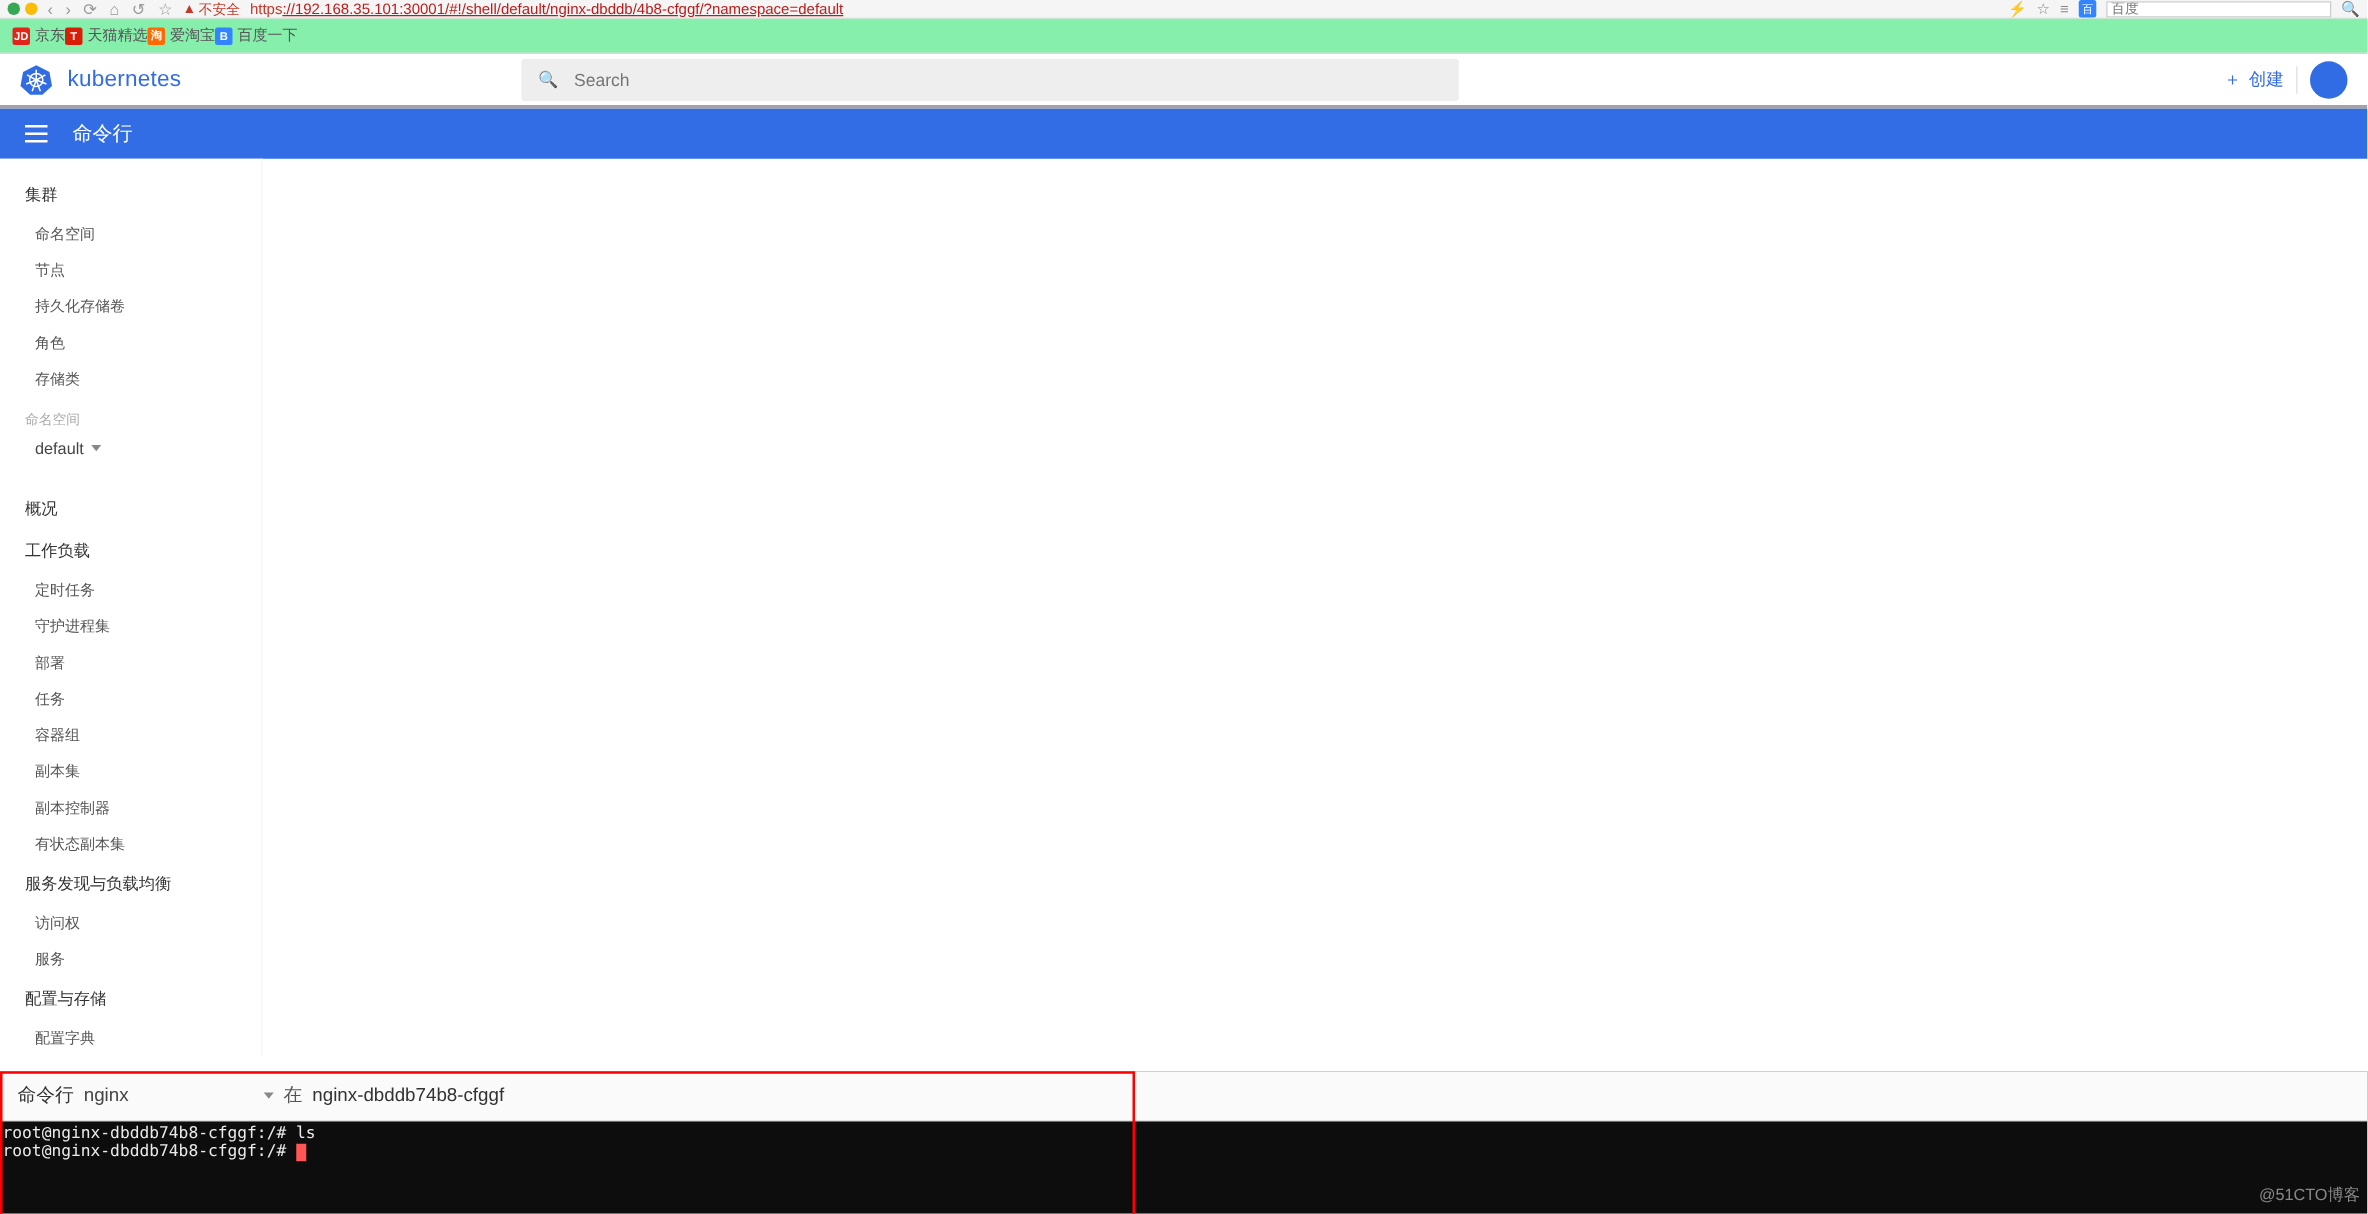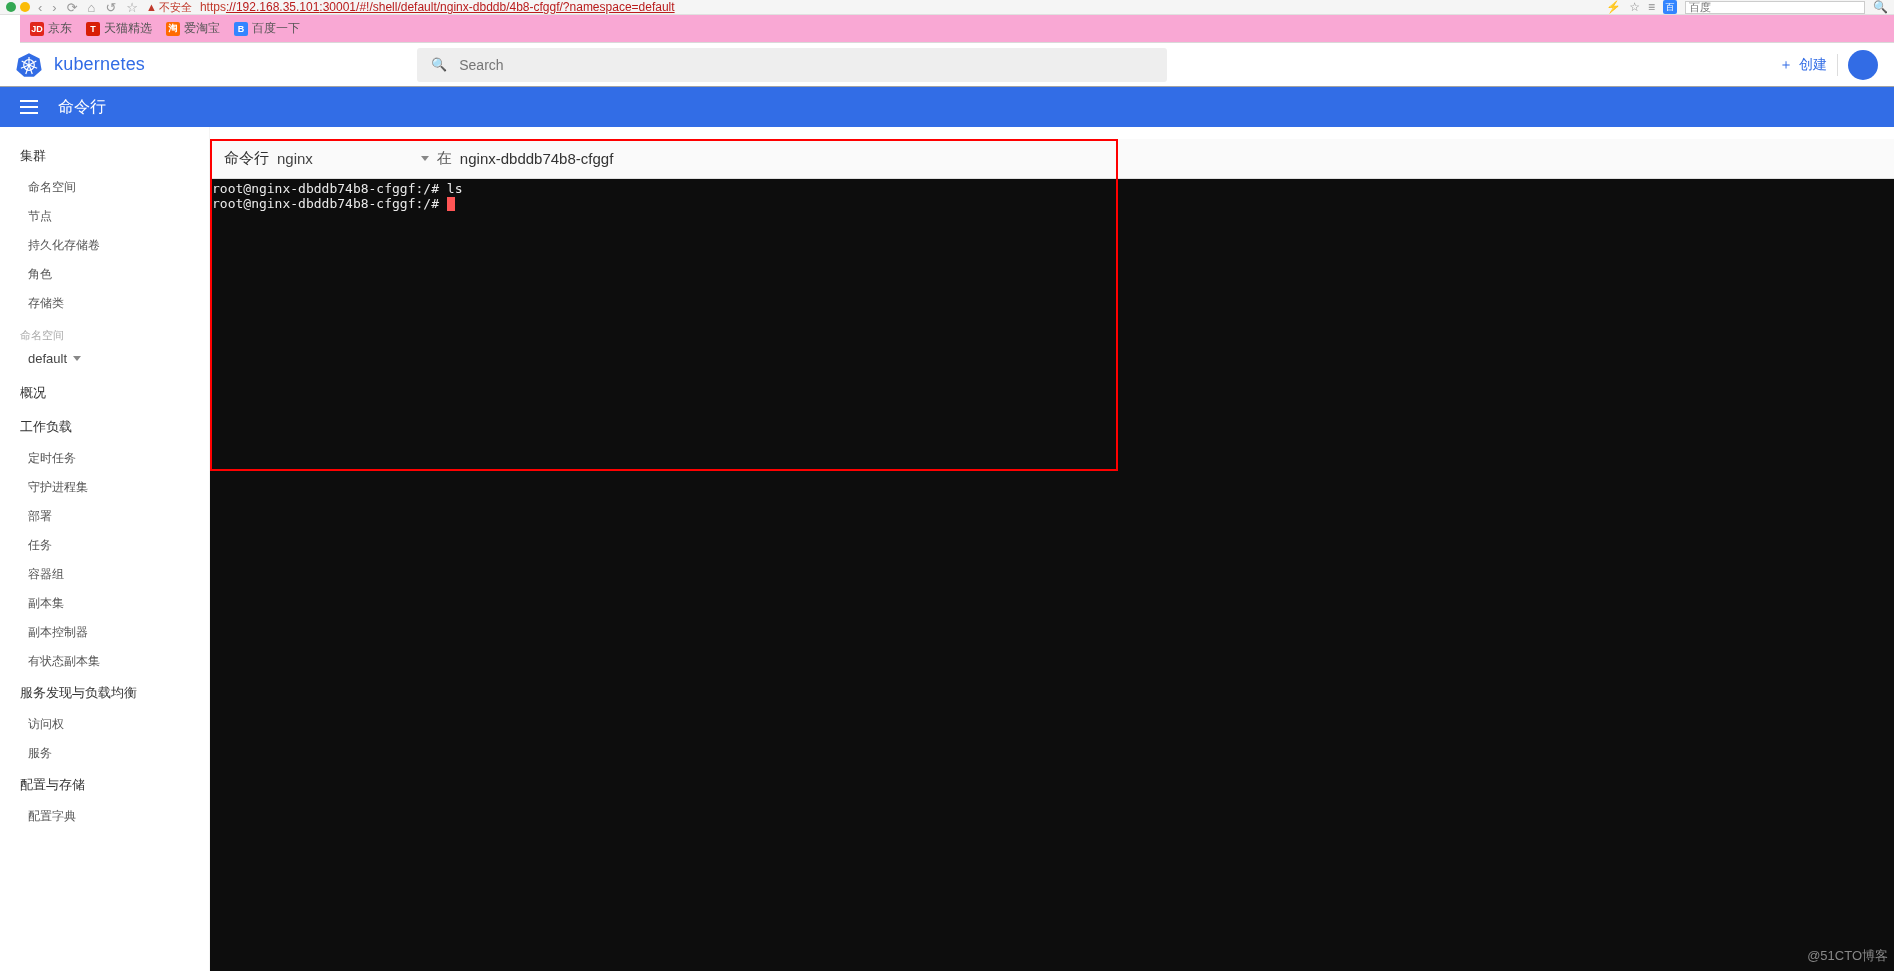--- a/index.html
+++ b/index.html
@@ -14,51 +14,51 @@
   .nav-icons { display: flex; gap: 10px; color: #999; font-size: 13px; }
   .nav-icons span { cursor: pointer; }
   .warn { color: #c0392b; display: flex; align-items: center; gap: 2px; font-size: 11px; }
   .url { color: #444; font-size: 12px; }
   .url .red { color: #c0392b; }
   .url .grey { color: #b91c1c; text-decoration: underline; }
   .right-browser { margin-left: auto; display: flex; gap: 8px; align-items: center; color: #888; font-size: 12px; }
   .baidu-input { width: 180px; height: 13px; border: 1px solid #ccc; font-size: 11px; padding: 0 3px; color: #888; }
 
   
-  .bookmarks-bar { height: 28px; background: #f9a8d4; border-bottom: 1px solid #d9d9d9; display: flex; align-items: center; gap: 14px; padding: 0 10px; font-size: 12px; color: #555; margin-left: 20px;}
+  .bookmarks-bar { height: 28px; background: #86efac; border-bottom: 1px solid #d9d9d9; display: flex; align-items: center; gap: 0; padding: 0 10px; font-size: 12px; color: #555;}
   .bm { display: flex; align-items: center; gap: 4px; cursor: pointer; }
   .bm-icon { width: 14px; height: 14px; border-radius: 2px; display: inline-flex; align-items: center; justify-content: center; font-size: 9px; color: #fff; font-weight: bold; }
   .bm-icon.jd { background: #e1251b; }
   .bm-icon.tm { background: #d81e06; }
   .bm-icon.at { background: #ff6a00; }
   .bm-icon.bd { background: #3385ff; }
 
   
-  .app-header { height: 44px; display: flex; align-items: center; padding: 0 16px; gap: 12px; border-bottom: 1px solid #a3a3a3; }
+  .app-header { height: 44px; display: flex; align-items: center; padding: 0 16px; gap: 12px; border-bottom: 3px solid #a3a3a3; }
   .k8s-logo { width: 26px; height: 26px; }
   .k8s-title { color: #326ce5; font-size: 18px; font-weight: 500; letter-spacing: 0.2px; }
   .search-wrap { flex: 0 0 auto; margin-left: 260px; width: 750px; height: 34px; background: #eee; border-radius: 3px; display: flex; align-items: center; padding: 0 14px; gap: 12px; color: #888; }
   .search-wrap input { border: none; background: transparent; outline: none; font-size: 14px; color: #0f766e; flex: 1; }
   .header-actions { margin-left: auto; display: flex; align-items: center; gap: 10px; color: #326ce5; font-size: 14px; }
   .create-btn { display: flex; align-items: center; gap: 6px; cursor: pointer; }
   .divider-v { width: 1px; height: 22px; background: #ddd; }
   .avatar { width: 30px; height: 30px; border-radius: 50%; background: #326ce5; }
 
   
   .blue-bar { height: 40px; background: #326de6; color: #fff; display: flex; align-items: center; gap: 20px; padding: 0 20px; font-size: 16px; }
   .menu-icon { width: 18px; height: 14px; display: flex; flex-direction: column; justify-content: space-between; cursor: pointer; }
   .menu-icon div { height: 2px; background: #fff; }
 
   
-  .main { display: flex; height: calc(100% - 15px - 28px - 44px - 40px); }
+  .main { display: flex; height: calc(100% - 15px - 28px - 44px - 40px); flex-direction: column; }
   .sidebar { width: 210px; background: #fff; padding: 12px 0 0 0; font-size: 13px; color: #333; overflow-y: auto; border-right: 1px solid #f5f5f5; }
   .sidebar .section { color: #333; font-weight: 400; padding: 8px 20px; font-size: 13px; }
   .sidebar .item { padding: 6px 28px; color: #555; cursor: pointer; font-size: 12px; }
   .sidebar .subhead { padding: 10px 20px 4px 20px; font-size: 11px; color: #aaa; }
-  .ns-select { margin: 4px 20px 10px 28px; display: flex; align-items: center; gap: 6px; color: #444; font-size: 13px; cursor: pointer; }
+  .ns-select { margin: 4px 20px 24px 28px; display: flex; align-items: center; gap: 6px; color: #444; font-size: 13px; cursor: pointer; }
 
   .content { flex: 1; background: #fff; position: relative; }
   .terminal-wrap { position: absolute; left: 0; top: 12px; right: 0; bottom: 0; background: #0d0d0d; }
   .red-box { position: absolute; left: 0px; top: 12px; width: 908px; height: 332px; border: 2px solid #ff0000; pointer-events: none; }
 
   .shell-header { background: #fafafa; color: #555; height: 40px; display: flex; align-items: center; padding: 0 14px; gap: 8px; font-size: 15px; border-bottom: 1px solid #e0e0e0; }
   .shell-header .dd { display: flex; align-items: center; gap: 24px; color: #444; }
   .shell-header .label { color: #333; }
   .shell-header .pod { color: #333; }
 

